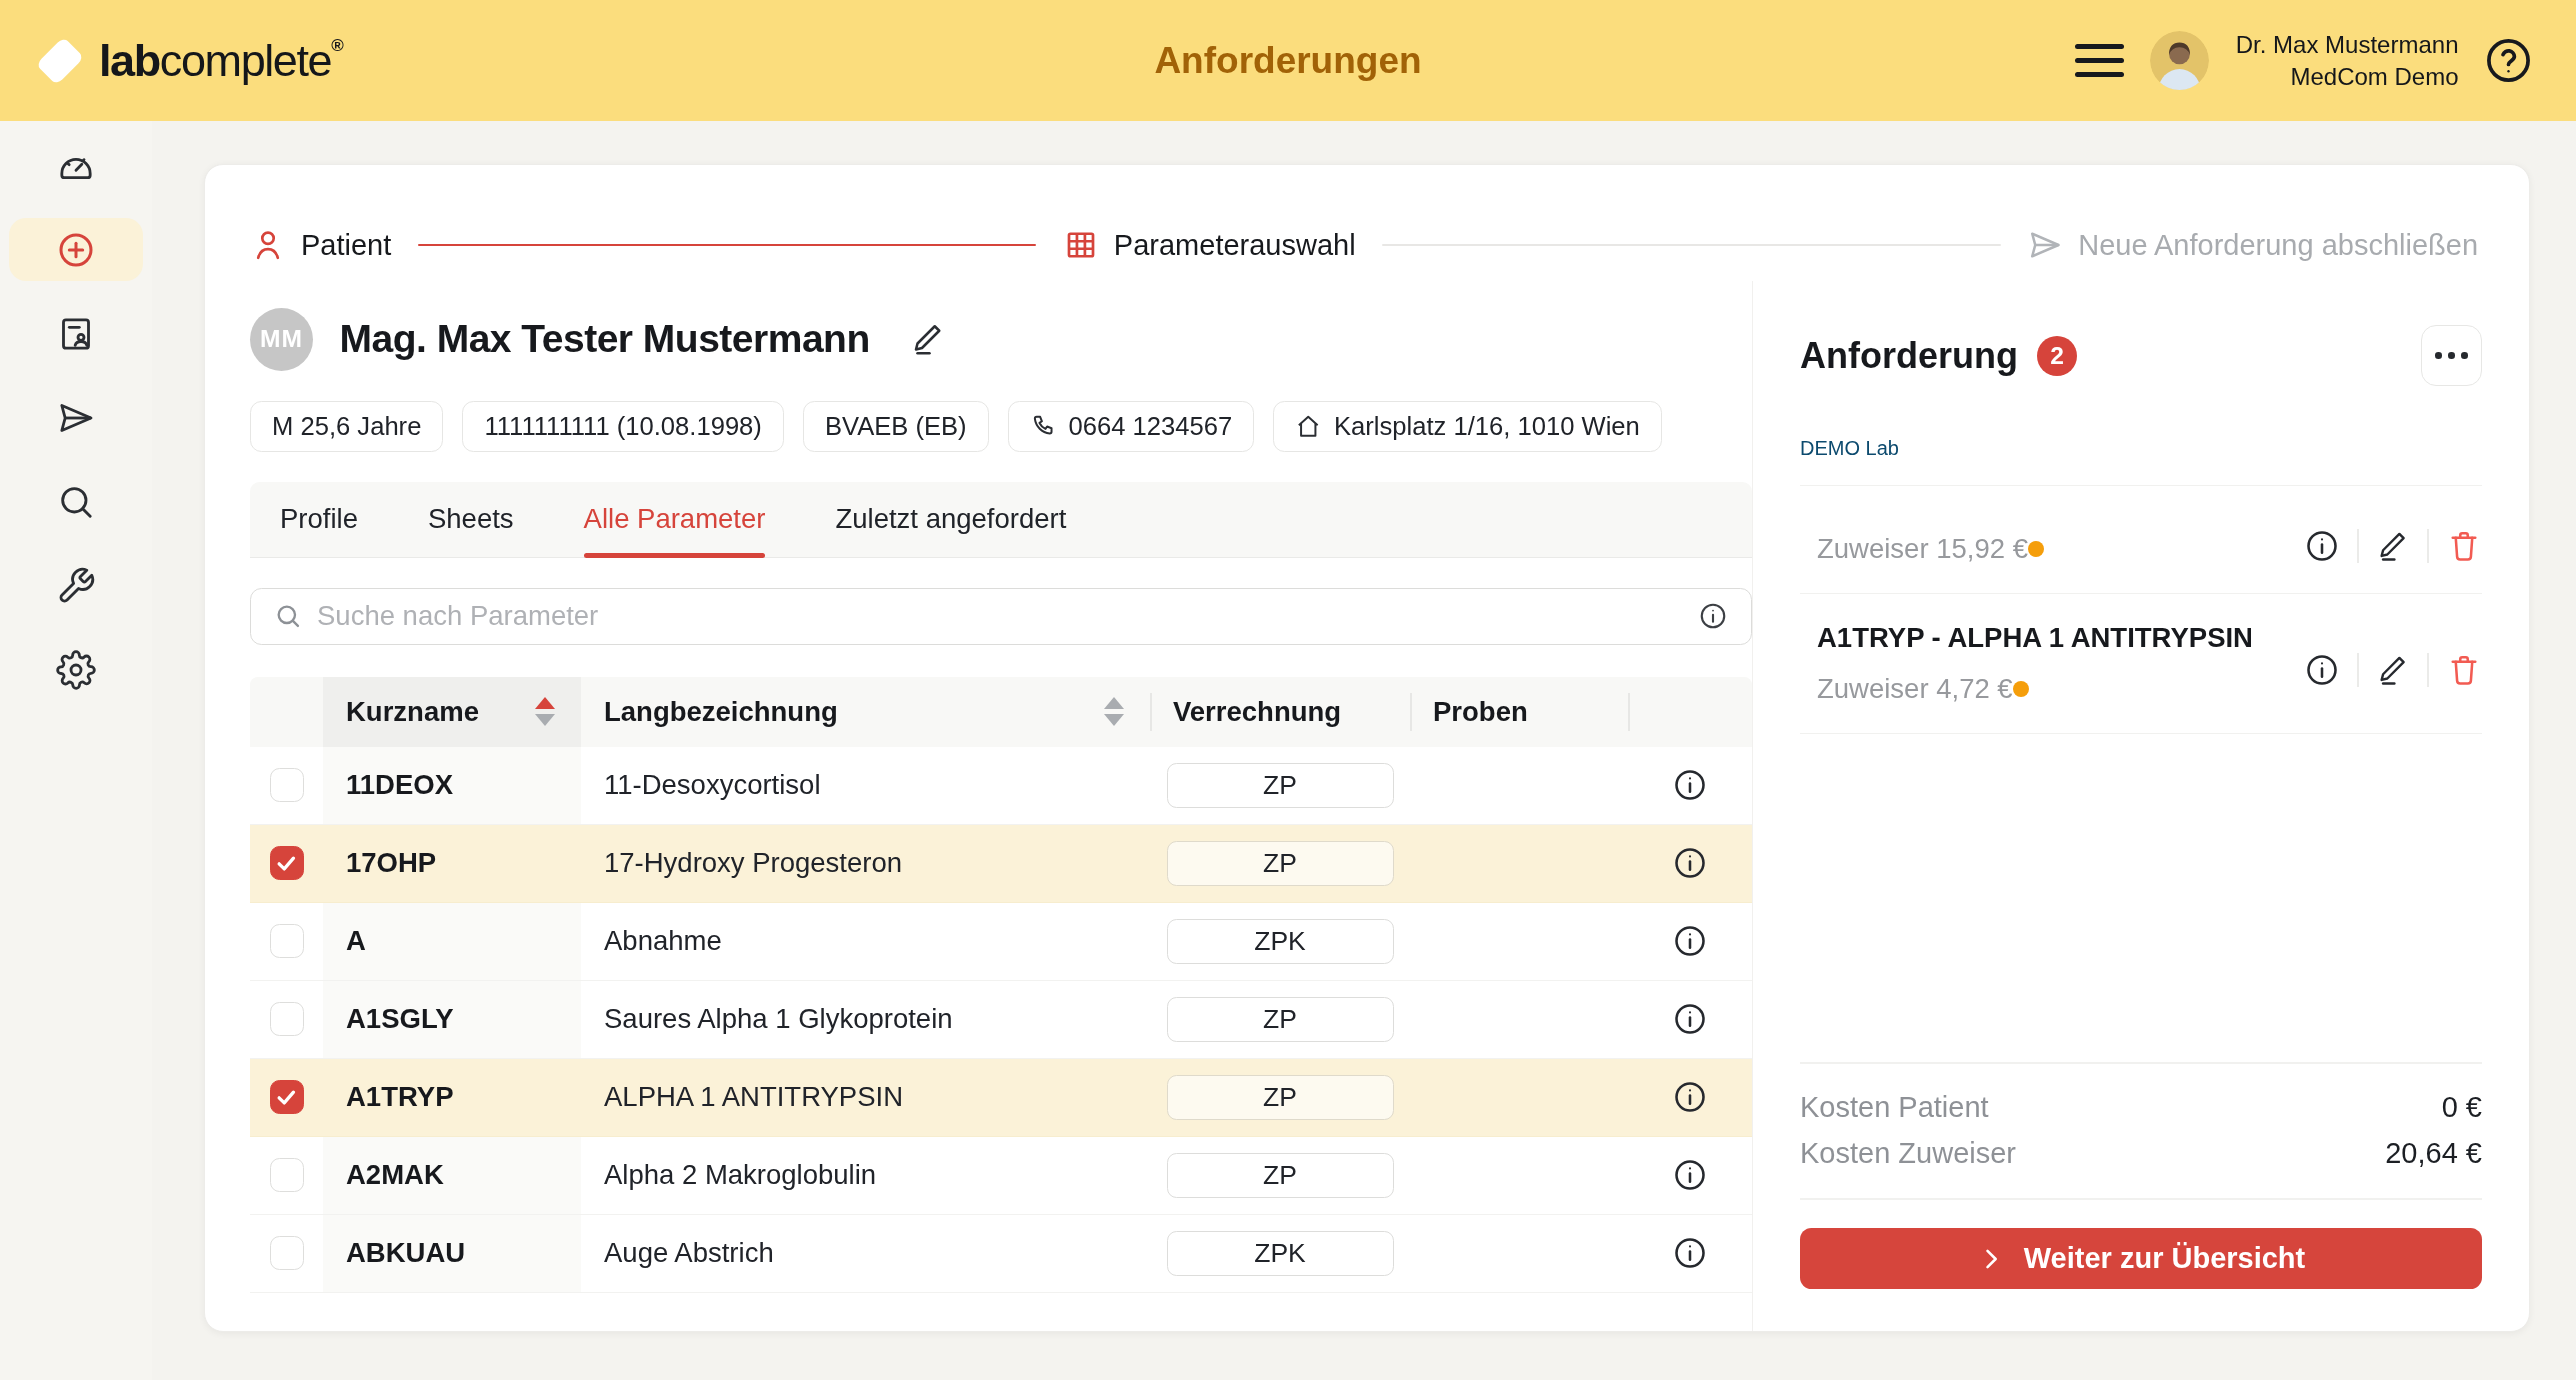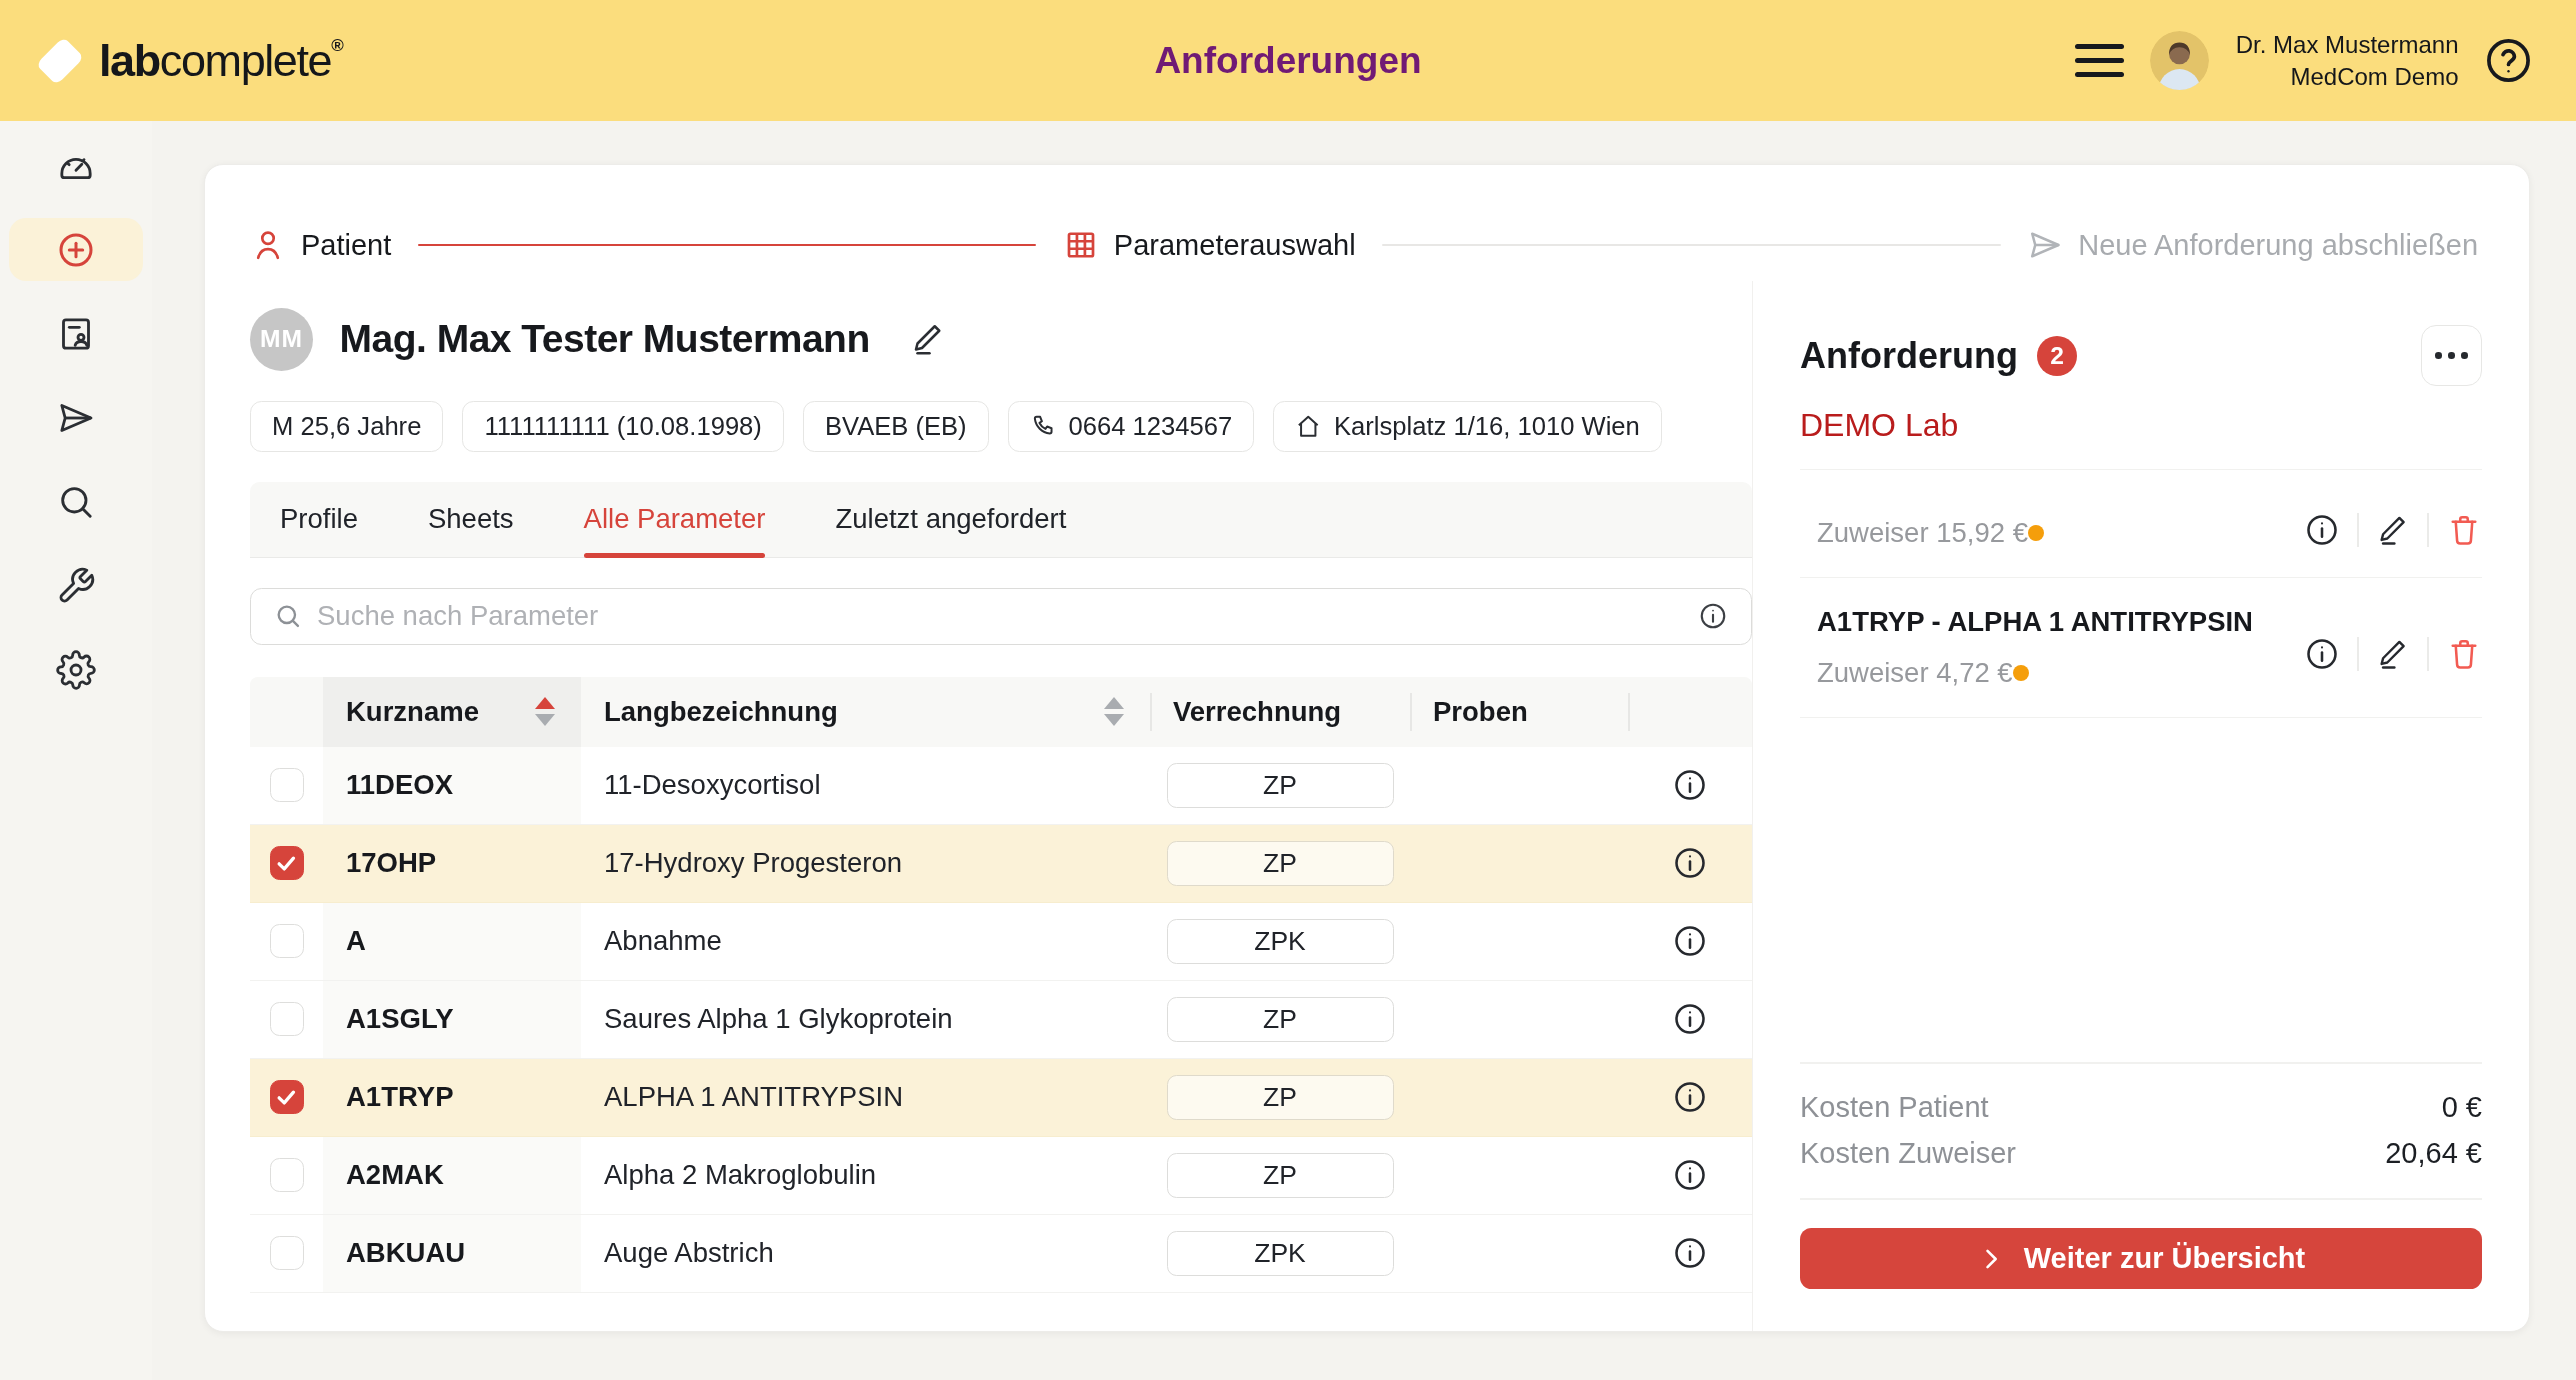--- a/index.html
+++ b/index.html
@@ -22,21 +22,21 @@
   .logo-diamond {
     width:32px; height:32px; background:#ffffff; border-radius:6.6px;
     transform:rotate(45deg) scale(0.92,1.22); margin-right:23px;
   }
   .logo-text { font-size:45px; color:#15171a; letter-spacing:-1.4px; display:flex; align-items:flex-start; }
   .logo-lab { font-weight:800; }
   .logo-complete { font-weight:400; }
   .logo-reg { font-size:17px; font-weight:700; margin-top:1.9px; }
   .header-title {
     position:absolute; left:50%; transform:translateX(-50%);
-    font-size:37px; font-weight:700; color:#701a75;
+    font-size:37px; font-weight:700; color:#a16207;
   }
   .header-right { margin-left:auto; display:flex; align-items:center; gap:26.5px; }
   .hamburger { width:49px; display:flex; flex-direction:column; gap:9.5px; cursor:pointer; }
   .hamburger i { display:block; height:4.7px; background:#17191d; border-radius:2.8px; }
   .avatar-photo { width:59px; height:59px; border-radius:50%; overflow:hidden; flex:0 0 auto; }
   .user-block { text-align:right; font-size:24px; font-weight:500; color:#15171a; line-height:1.3; }
   .help-btn { width:47px; height:47px; }
 
   
   .sidebar {
@@ -163,21 +163,21 @@
   .badge {
     width:40px; height:40px; border-radius:50%; background:#D6443B; color:#fff;
     font-size:24.6px; font-weight:600; display:flex; align-items:center; justify-content:center;
     margin-left:19px;
   }
   .dots-btn {
     margin-left:auto; width:61px; height:61px; border:1.9px solid #E7E7E5; border-radius:15px;
     background:#fff; display:flex; align-items:center; justify-content:center; gap:6.6px; cursor:pointer;
   }
   .dots-btn i { width:6.6px; height:6.6px; border-radius:50%; background:#26292e; }
-  .lab-name { margin-top:21px; font-size:32px; color:#b91c1c; }
+  .lab-name { margin-top:51px; font-size:20px; color:#0c4a6e; }
   .pdivider { height:1.9px; background:#F1F1EF; margin-top:24.6px; flex:0 0 auto; }
   .order-item { display:flex; padding:28px 0 28px 17px; border-bottom:1.9px solid #F1F1EF; }
   .oi-left { flex:1; min-width:0; }
   .oi-title { font-size:27.5px; font-weight:600; }
   .oi-price { margin-top:19px; font-size:27.5px; color:#97999D; display:flex; align-items:center; gap:0; }
   .oi-actions { display:flex; align-items:center; gap:17px; margin-top:11.4px; }
   .oi-actions svg { cursor:pointer; }
   .oi-sep { width:1.9px; height:34px; background:#EBEBE9; }
   .panel-spacer { flex:1; }
   .costs { padding:26.5px 0 28px; }

